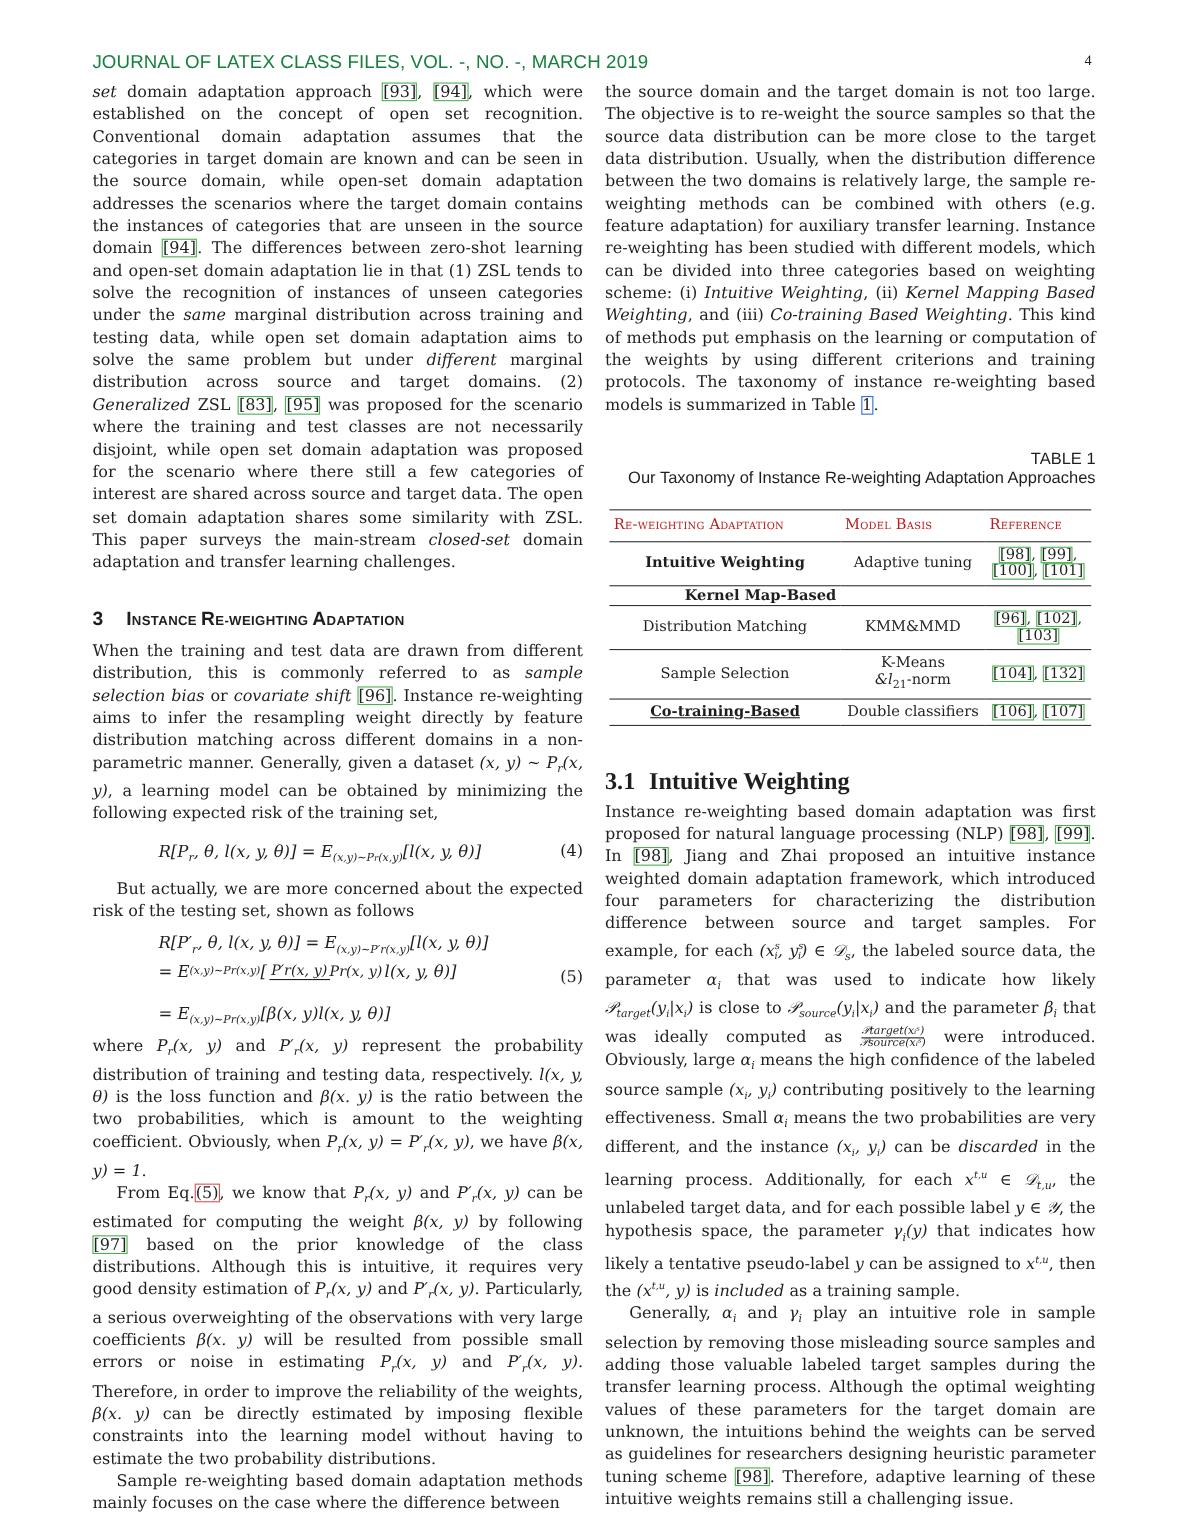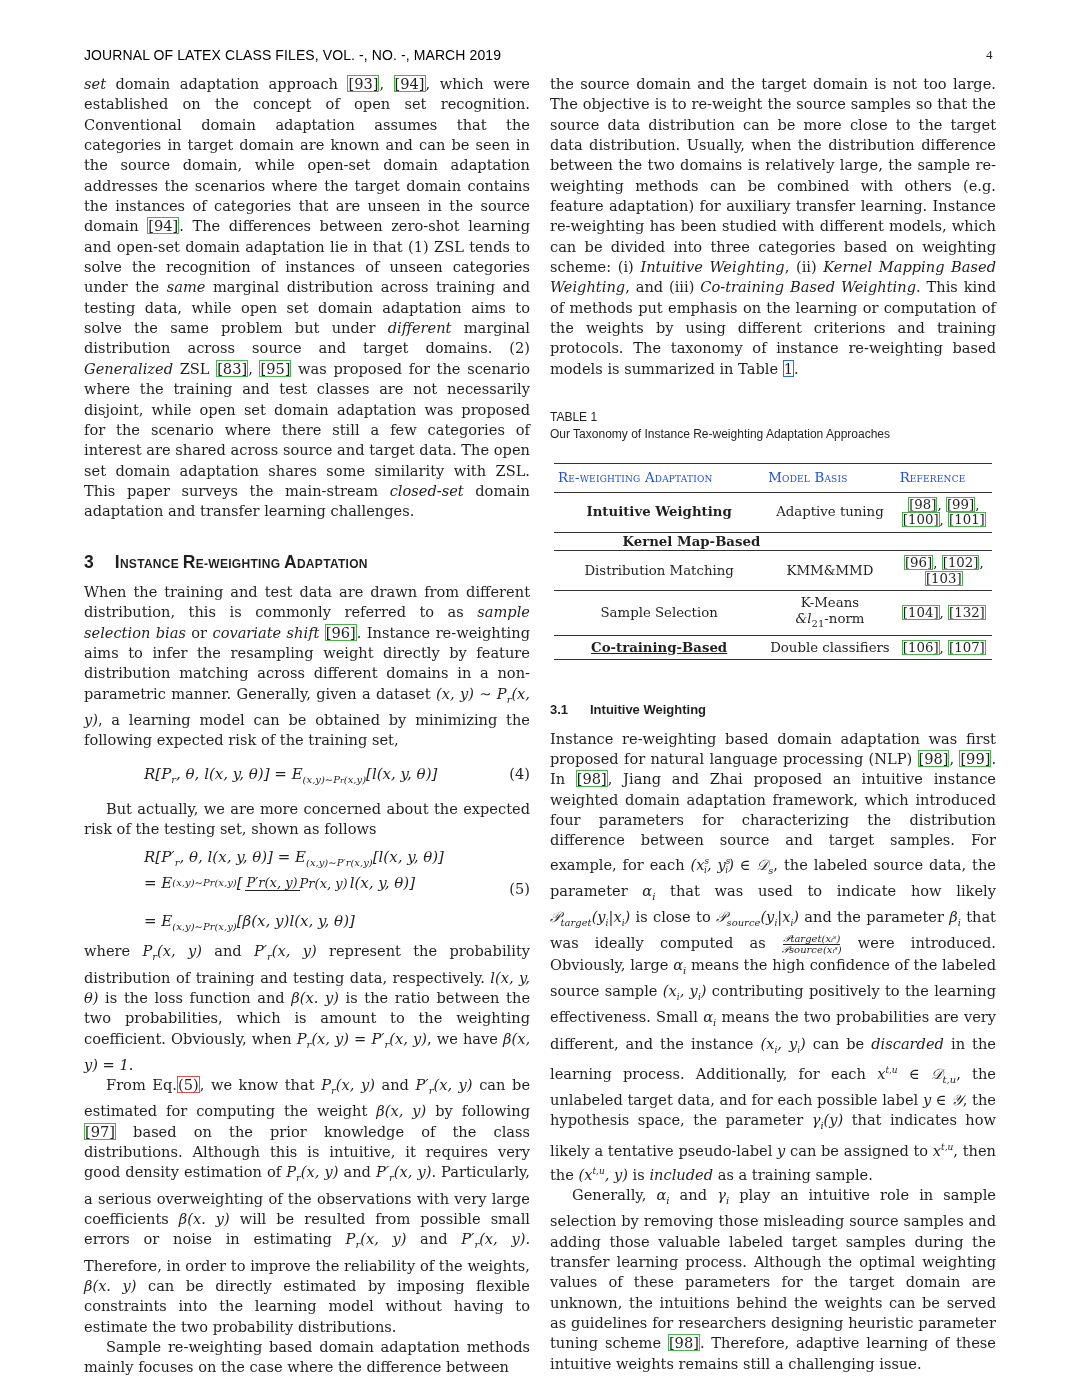--- a/index.html
+++ b/index.html
@@ -1,41 +1,41 @@
 <!DOCTYPE html>
 <html><head>
 <meta charset="utf-8">
 <style>
   html, body { margin: 0; padding: 0; background: #ffffff; }
   body { width: 1080px; height: 1397px; position: relative; overflow: hidden; color: #1a1a1a; }
   .page { position: absolute; left: 0; top: 0; width: 1080px; height: 1397px; }
-  .running-head { position: absolute; top: 47px; left: 84px; font-family: "Liberation Sans", sans-serif; font-size: 14px; letter-spacing: 0.1px; color: #000000; }
+  .running-head { position: absolute; top: 47px; left: 84px; font-family: "Liberation Sans", sans-serif; font-size: 17px; letter-spacing: 0.1px; color: #15803d; }
   .page-num { position: absolute; top: 47px; left: 986px; font-family: "Liberation Serif", serif; font-size: 13px; color: #222; }
   .col { position: absolute; top: 74px; width: 446px; font-family: "DejaVu Serif", serif; font-size: 14.6px; line-height: 20.35px; text-align: justify; color: #1f1f1f; }
   .col-left { left: 84px; }
   .col-right { left: 550px; }
   p { margin: 0; }
   .indent { text-indent: 22px; }
   .cite { outline: 1px solid #4caf50; outline-offset: -1px; padding: 0 1px; }
   .eqref { outline: 1px solid #e05050; outline-offset: -1px; padding: 0 1px; }
   .tabref { outline: 1px solid #2d6cd4; outline-offset: -1px; padding: 0 1px; }
   .math { font-family: "DejaVu Serif", serif; font-style: italic; }
   .sec-title { font-family: "Liberation Sans", sans-serif; font-weight: bold; font-size: 17.5px; margin: 30px 0 8px 0; letter-spacing: 0.3px; }
   .sec-title .sc { font-size: 12px; }
-  .subsec-title { font-family: Liberation Sans, sans-serif; font-weight: bold; font-size: 13px; margin: 40px 0 8px 0; }
+  .subsec-title { font-family: Liberation Serif, serif; font-weight: bold; font-size: 22px; margin: 40px 0 8px 0; }
   .subsec-title .num { display: inline-block; width: 40px; }
   .equation { position: relative; height: 26px; margin: 10px 0 12px 0; }
   .eq-body { position: absolute; left: 60px; top: 3px; font-family: "DejaVu Serif", serif; font-style: italic; font-size: 15px; white-space: nowrap; }
   .eq-num { position: absolute; right: 0; top: 3px; font-style: normal; }
   .eq-multi { position: relative; height: 92px; margin: 4px 0 6px 0; }
   .eq-line { position: absolute; left: 60px; white-space: nowrap; font-family: "DejaVu Serif", serif; font-style: italic; font-size: 15px; }
   sub { font-size: 10px; }
-  .caption { text-align: left; font-family: "Liberation Sans", sans-serif; font-size: 12px; line-height: 17px; margin: 30px 0 20px 0; }
+  .caption { text-align: right; font-family: "Liberation Sans", sans-serif; font-size: 15px; line-height: 17px; margin: 30px 0 20px 0; }
   table.tax { width: 438px; border-collapse: collapse; font-family: "DejaVu Serif", serif; font-size: 13.3px; line-height: 15.5px; margin-left: 4px; }
-  table.tax th { font-weight: normal; font-variant: small-caps; font-size: 13.3px; color: #1d4ed8; padding: 6px 4px; border-top: 1.5px solid #333; border-bottom: 1.5px solid #333; letter-spacing: 0.2px; margin-top: 42px; }
+  table.tax th { font-weight: normal; font-variant: small-caps; font-size: 13.3px; color: #b91c1c; padding: 6px 4px; border-top: 1.5px solid #333; border-bottom: 1.5px solid #333; letter-spacing: 0.2px; margin-top: 42px; }
   table.tax td { text-align: center; padding: 4px 4px; vertical-align: middle; }
   table.tax tr.rule-bottom td { border-bottom: 1.2px solid #333; }
   table.tax tr.last td { border-bottom: 1.5px solid #333; }
   table.tax td.bold { font-weight: bold; }
 </style>
 </head>
 <body>
 
 <div class="page">
 

